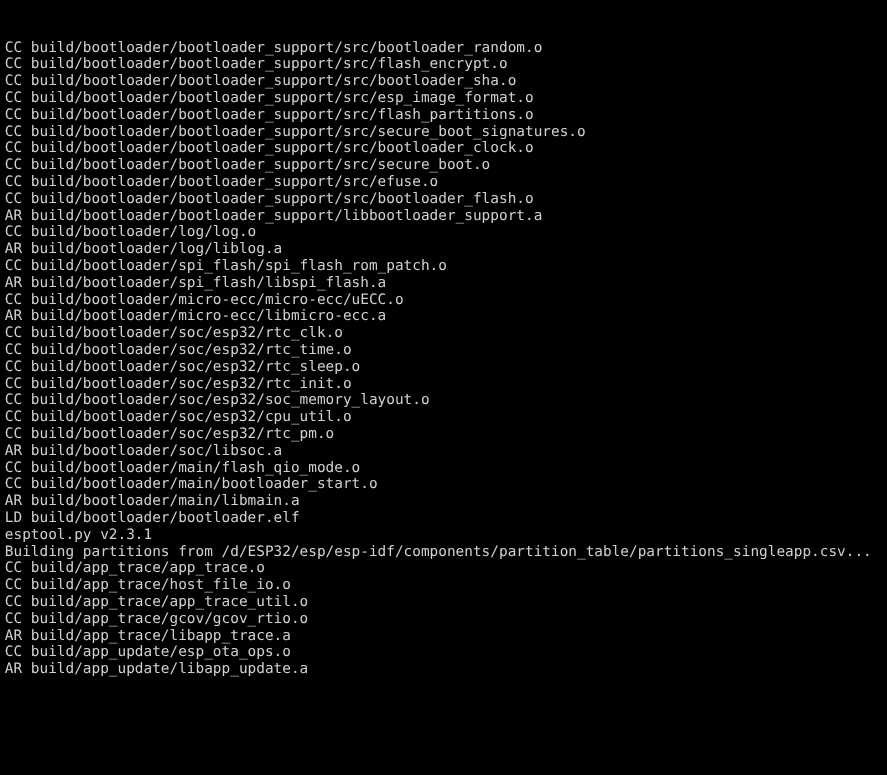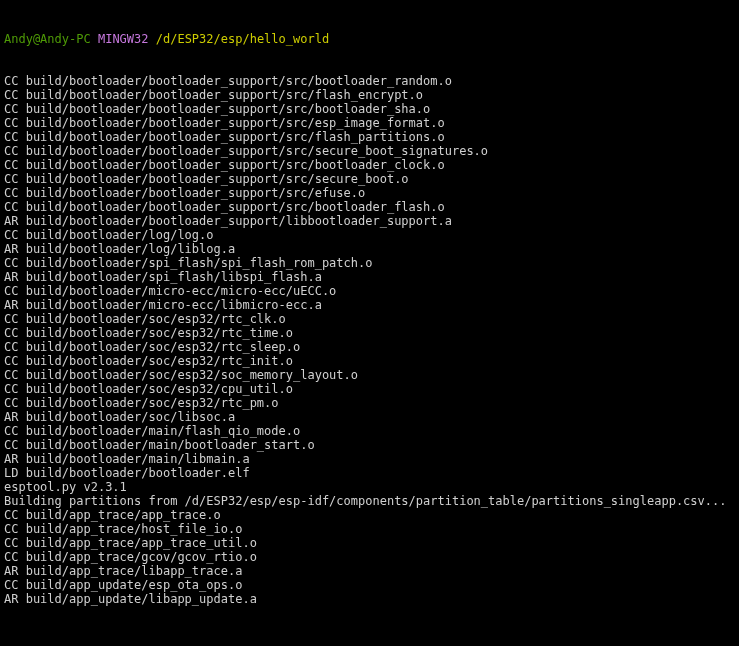--- a/index.html
+++ b/index.html
@@ -22,16 +22,15 @@
   .prompt-user { color: #4e9a06; } 
   .mingw { color: #c678dd; }
   .path { color: #cccc00; }
   .dollar { color: #d0d0d0; }
   .line { display: block; }
 </style>
 </head>
 <body>
 
 <div class="terminal">
-  <span class="line"><span class="prompt-user">Andy@Andy-PC</span> <span class="mingw">MINGW32</span> <span class="path">/d/ESP32/esp/hello_world</span></span>
   <div id="output"><span class="line">CC build/bootloader/bootloader_support/src/bootloader_random.o</span><span class="line">CC build/bootloader/bootloader_support/src/flash_encrypt.o</span><span class="line">CC build/bootloader/bootloader_support/src/bootloader_sha.o</span><span class="line">CC build/bootloader/bootloader_support/src/esp_image_format.o</span><span class="line">CC build/bootloader/bootloader_support/src/flash_partitions.o</span><span class="line">CC build/bootloader/bootloader_support/src/secure_boot_signatures.o</span><span class="line">CC build/bootloader/bootloader_support/src/bootloader_clock.o</span><span class="line">CC build/bootloader/bootloader_support/src/secure_boot.o</span><span class="line">CC build/bootloader/bootloader_support/src/efuse.o</span><span class="line">CC build/bootloader/bootloader_support/src/bootloader_flash.o</span><span class="line">AR build/bootloader/bootloader_support/libbootloader_support.a</span><span class="line">CC build/bootloader/log/log.o</span><span class="line">AR build/bootloader/log/liblog.a</span><span class="line">CC build/bootloader/spi_flash/spi_flash_rom_patch.o</span><span class="line">AR build/bootloader/spi_flash/libspi_flash.a</span><span class="line">CC build/bootloader/micro-ecc/micro-ecc/uECC.o</span><span class="line">AR build/bootloader/micro-ecc/libmicro-ecc.a</span><span class="line">CC build/bootloader/soc/esp32/rtc_clk.o</span><span class="line">CC build/bootloader/soc/esp32/rtc_time.o</span><span class="line">CC build/bootloader/soc/esp32/rtc_sleep.o</span><span class="line">CC build/bootloader/soc/esp32/rtc_init.o</span><span class="line">CC build/bootloader/soc/esp32/soc_memory_layout.o</span><span class="line">CC build/bootloader/soc/esp32/cpu_util.o</span><span class="line">CC build/bootloader/soc/esp32/rtc_pm.o</span><span class="line">AR build/bootloader/soc/libsoc.a</span><span class="line">CC build/bootloader/main/flash_qio_mode.o</span><span class="line">CC build/bootloader/main/bootloader_start.o</span><span class="line">AR build/bootloader/main/libmain.a</span><span class="line">LD build/bootloader/bootloader.elf</span><span class="line">esptool.py v2.3.1</span><span class="line">Building partitions from /d/ESP32/esp/esp-idf/components/partition_table/partitions_singleapp.csv...</span><span class="line">CC build/app_trace/app_trace.o</span><span class="line">CC build/app_trace/host_file_io.o</span><span class="line">CC build/app_trace/app_trace_util.o</span><span class="line">CC build/app_trace/gcov/gcov_rtio.o</span><span class="line">AR build/app_trace/libapp_trace.a</span><span class="line">CC build/app_update/esp_ota_ops.o</span><span class="line">AR build/app_update/libapp_update.a</span></div>
   
 </div>
 
 </body></html>

